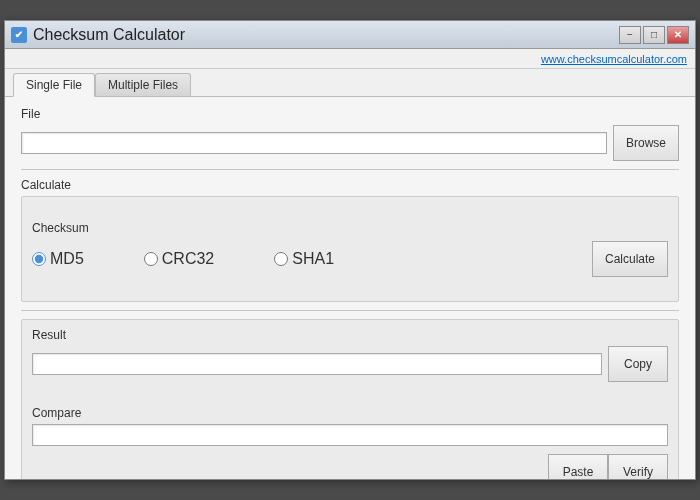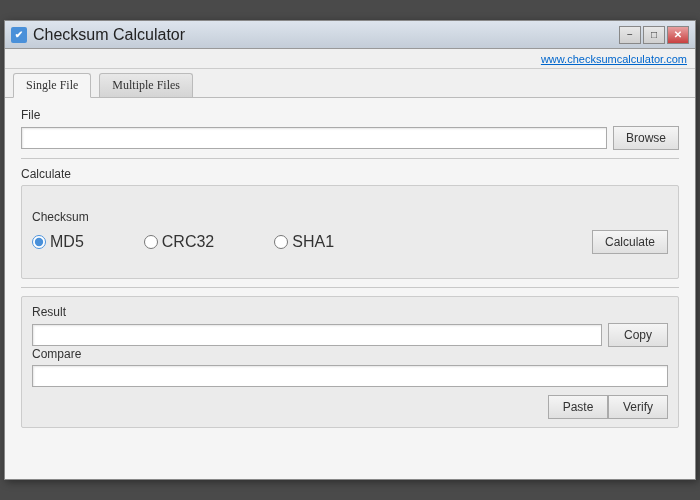--- a/index.html
+++ b/index.html
@@ -110,24 +110,23 @@
       flex-shrink: 0;
     }
 
     .tab {
       padding: 4px 12px;
       border: 1px solid #bbb;
       background: linear-gradient(to bottom, #e8e8e8, #d4d4d4);
       cursor: pointer;
       font-size: 12px;
       color: #333;
-      margin-right: 8px;
+      margin-right: 0;
       border-bottom: none;
       border-radius: 3px 3px 0 0;
-      font-family: Liberation Serif, serif;
     }
 
     .tab.active {
       background: #f5f5f5;
       border-bottom: 1px solid #f5f5f5;
       margin-bottom: -1px;
       z-index: 1;
       font-weight: normal;
     }
 
@@ -166,21 +165,21 @@
       height: 22px;
       border: 1px solid #aaa;
       background: white;
       padding: 2px 4px;
       font-size: 12px;
       outline: none;
       box-shadow: inset 1px 1px 2px rgba(0,0,0,0.1);
     }
 
     .btn {
-      height: 24px;
+      height: 36px;
       padding: 0 12px;
       border: 1px solid #aaa;
       background: linear-gradient(to bottom, #f5f5f5, #e0e0e0);
       cursor: pointer;
       font-size: 12px;
       color: #333;
       white-space: nowrap;
       min-width: 60px;
     }
 
@@ -235,21 +234,21 @@
     .result-section {
       background: #ebebeb;
       border: 1px solid #ccc;
       border-radius: 2px;
       padding: 8px 10px;
     }
 
     .compare-label {
       font-size: 12px;
       color: #333;
-      margin: 0 0 4px 0;
+      margin: 24px 0 4px 0;
     }
 
     .btn-row {
       display: flex;
       justify-content: flex-end;
       margin-top: 8px;
     }
   </style>
 </head>
 <body>

